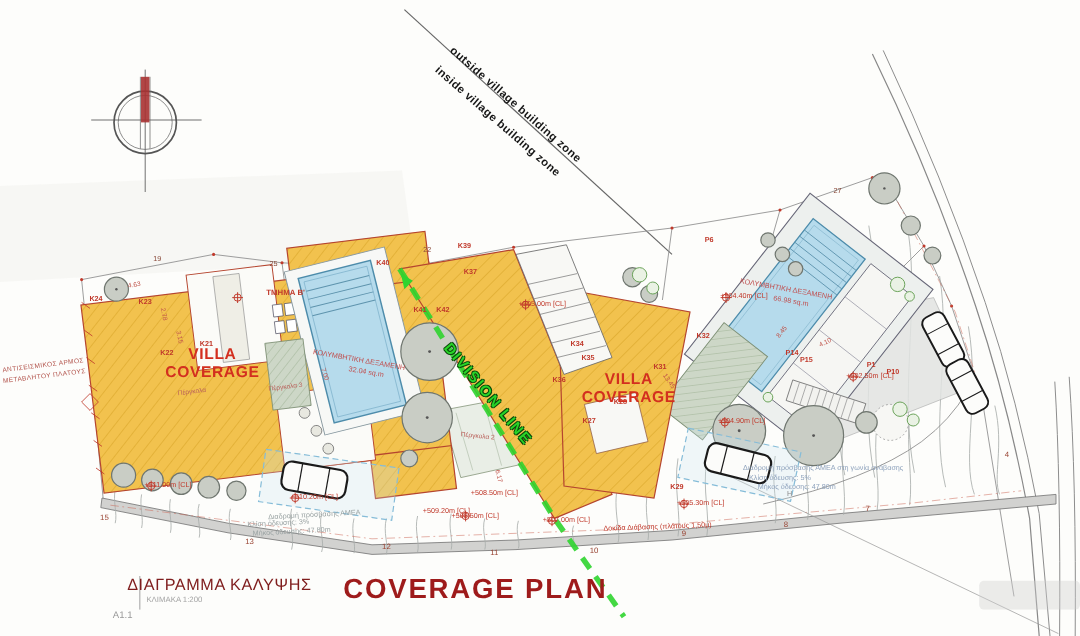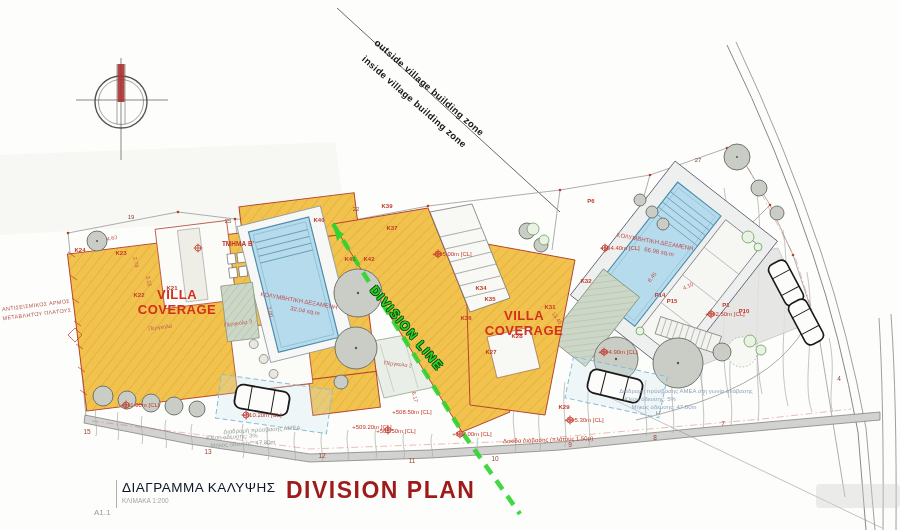--- a/index.html
+++ b/index.html
@@ -22,21 +22,21 @@
   .pool-lbl{font-size:6px;color:#c05050;}
   .zone-lbl{font-size:9.5px;font-weight:700;color:#161616;letter-spacing:.4px;}
   .villa-lbl{font-size:13px;font-weight:800;color:#d32f1f;text-align:center;
              letter-spacing:.5px;line-height:1.15;white-space:pre-line;}
   .division-lbl{font-size:12.5px;font-weight:800;color:#28d428;letter-spacing:1.5px;
      text-shadow:-1px 0 0 #0a4a0a,1px 0 0 #0a4a0a,0 -1px 0 #0a4a0a,0 1px 0 #0a4a0a;}
   .fx{position:absolute;transform:translate(-50%,-50%);}
   
   .sheet-no{position:absolute;left:94px;top:508px;font-size:8px;color:#9a9a9a;}
   .tb-divider{position:absolute;left:116px;top:480px;width:1px;height:28px;background:#b0b0b0;}
-  .title-el{position:absolute;left:122px;top:480px;font-size:13.5px;color:#0f172a;letter-spacing:.5px;text-align:center;}
+  .title-el{position:absolute;left:106px;top:480px;font-size:13.5px;color:#7f1d1d;letter-spacing:.5px;text-align:center;}
   .scale-el{position:absolute;left:122px;top:497px;font-size:6.5px;color:#a5a5a5;}
   .title-en{position:absolute;left:286px;top:477px;font-size:23px;font-weight:800;
             color:#9e1b1b;letter-spacing:1.5px;}
 </style>
 </head>
 <body>
 
 <div id="plan">
 
 <svg width="900" height="530" viewBox="0 0 900 530">
@@ -458,15 +458,15 @@
 
 <div class="lbl pool-lbl fx" style="left:299px;top:301px;transform:translate(-50%,-50%) rotate(10deg);">ΚΟΛΥΜΒΗΤΙΚΗ ΔΕΞΑΜΕΝΗ</div>
 <div class="lbl pool-lbl fx" style="left:305px;top:311px;transform:translate(-50%,-50%) rotate(10deg);">32.04 sq.m</div>
 <div class="lbl pool-lbl fx" style="left:655px;top:242px;transform:translate(-50%,-50%) rotate(10deg);">ΚΟΛΥΜΒΗΤΙΚΗ ΔΕΞΑΜΕΝΗ</div>
 <div class="lbl pool-lbl fx" style="left:659px;top:252px;transform:translate(-50%,-50%) rotate(10deg);">66.98 sq.m</div>
 
 <div class="sheet-no">A1.1</div>
 <div class="tb-divider"></div>
 <div class="title-el">ΔΙΑΓΡΑΜΜΑ ΚΑΛΥΨΗΣ</div>
 <div class="scale-el">ΚΛΙΜΑΚΑ 1:200</div>
-<div class="title-en">DIVISION PLAN</div>
+<div class="title-en">COVERAGE PLAN</div>
 
 </div>
 
 </body></html>

